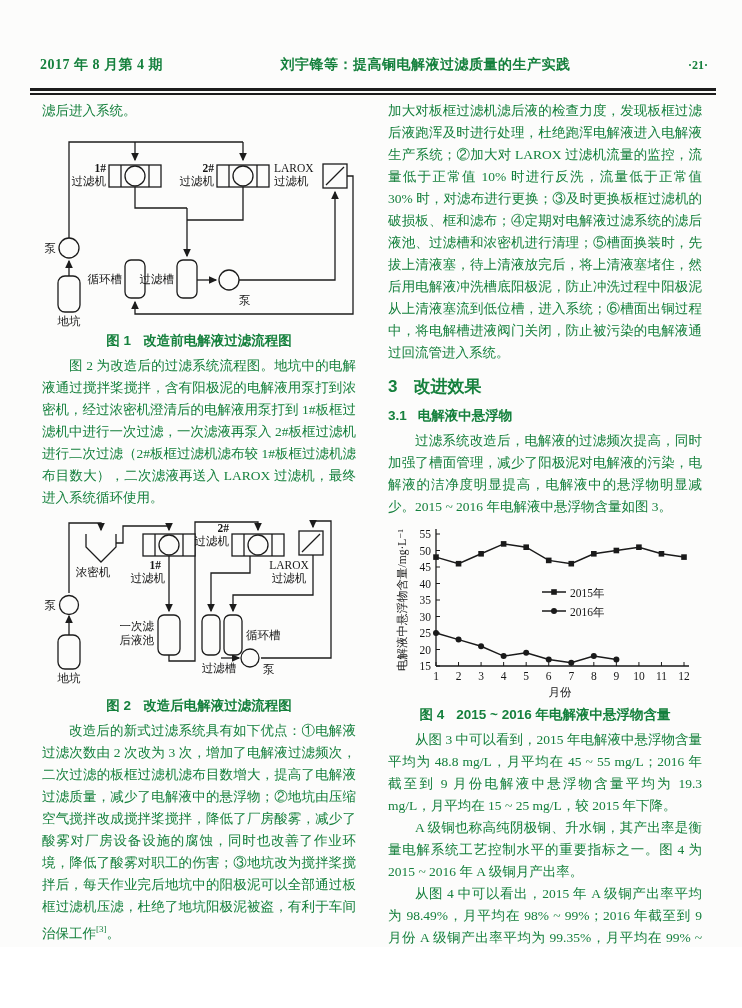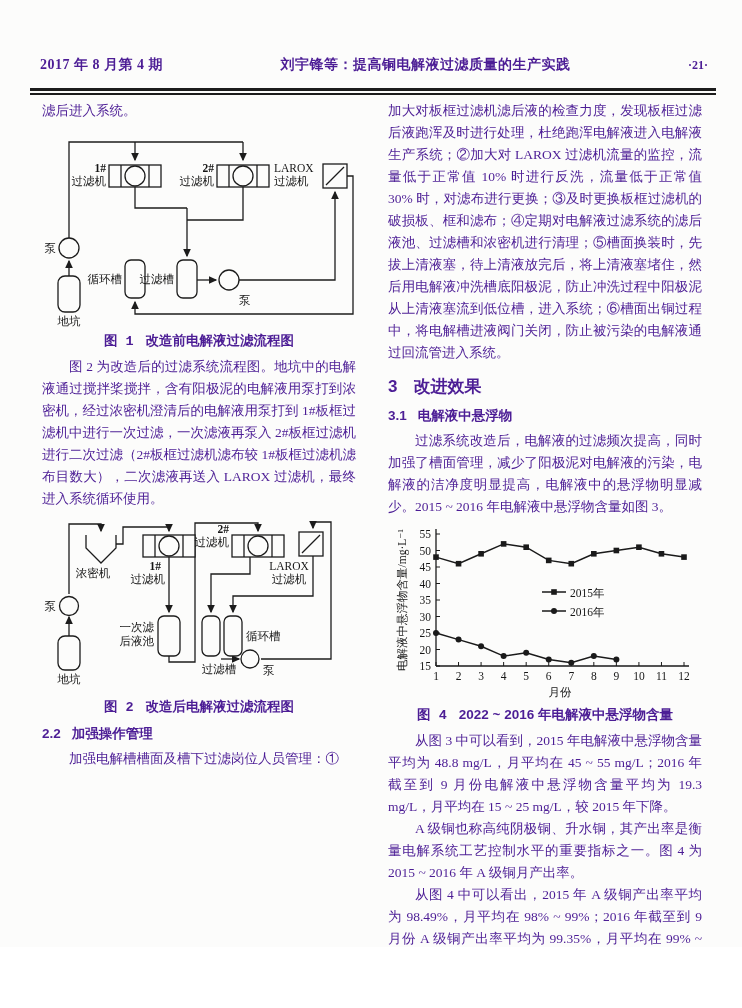--- a/index.html
+++ b/index.html
@@ -1,18 +1,18 @@
 <!DOCTYPE html>
 <html><head>
 <meta charset="utf-8">
 <style>
   *{box-sizing:border-box;}
   html,body{margin:0;padding:0;background:#ffffff;}
   .page{position:relative;width:742px;height:947px;background:#fcfcfb;overflow:hidden;
-        font-family:"Liberation Serif","DejaVu Serif",serif;color:#4c1d95;}
+        font-family:"Liberation Serif","DejaVu Serif",serif;color:#15803d;}
   .header-row{position:absolute;left:40px;right:34px;top:56px;display:flex;
         justify-content:space-between;align-items:baseline;font-size:14px;}
   .header-issue{font-weight:bold;letter-spacing:.5px;}
   .header-title{font-weight:bold;letter-spacing:.5px;}
   .header-page{font-weight:bold;font-size:12px;}
   .rules{position:absolute;left:30px;right:26px;top:88px;}
   .rule1{height:3px;background:#1c1c1c;}
   .rule2{height:2px;background:#1c1c1c;margin-top:2px;}
   .col{position:absolute;top:100px;width:314px;font-size:13.5px;line-height:22px;
        text-align:justify;}
@@ -20,21 +20,21 @@
   .col-right{left:388px;}
   p{margin:0;text-indent:2em;}
   p.flush{text-indent:0;}
   .sec-h{font-family:"Liberation Sans","DejaVu Sans",sans-serif;font-weight:bold;
          margin:5px 0 3px;text-indent:0;display:flex;gap:11px;align-items:baseline;}
   .sec-h.major{font-size:17px;margin:12px 0 7px;gap:16px;}
   .fig{margin:6px 0 4px;text-align:center;}
   .fig svg{display:block;margin:0 auto;}
   .fig-caption{font-family:"Liberation Sans","DejaVu Sans",sans-serif;font-weight:bold;
          font-size:13.5px;text-align:center;margin-top:3px;line-height:20px;}
-  .fig-caption .cap-no{margin-right:12px;font-family:Liberation Mono, monospace;}
+  .fig-caption .cap-no{margin-right:12px;}
   svg{font-family:"Liberation Serif","DejaVu Serif",serif;}
   svg text{font-size:11.5px;fill:#161616;}
   sup{font-size:9px;}
 </style>
 </head>
 <body>
 
 <div class="page">
 
   <div class="header-row">
@@ -159,20 +159,21 @@
           <text x="203" y="124">循环槽</text>
           <text x="176" y="157" text-anchor="middle">过滤槽</text>
           <text x="220" y="158">泵</text>
         </g>
       </svg>
       <div class="fig-caption">
         <span class="cap-no">图 2</span><span>改造后电解液过滤流程图</span>
       </div>
     </div>
 
+    <p><span>改造后的新式过滤系统具有如下优点：①电解液过滤次数由 2 次改为 3 次，增加了电解液过滤频次，二次过滤的板框过滤机滤布目数增大，提高了电解液过滤质量，减少了电解液中的悬浮物；②地坑由压缩空气搅拌改成搅拌桨搅拌，降低了厂房酸雾，减少了酸雾对厂房设备设施的腐蚀，同时也改善了作业环境，降低了酸雾对职工的伤害；③地坑改为搅拌桨搅拌后，每天作业完后地坑中的阳极泥可以全部通过板框过滤机压滤，杜绝了地坑阳极泥被盗，有利于车间治保工作</span><sup>[3]</sup><span>。</span></p>
 
     <div class="sec-h">
       <span>2.2</span>
       <span>加强操作管理</span>
     </div>
     <p>加强电解槽槽面及槽下过滤岗位人员管理：①</p>
   </div>
 
   <div class="col col-right">
     <p class="flush">加大对板框过滤机滤后液的检查力度，发现板框过滤后液跑浑及时进行处理，杜绝跑浑电解液进入电解液生产系统；②加大对 LAROX 过滤机流量的监控，流量低于正常值 10% 时进行反洗，流量低于正常值 30% 时，对滤布进行更换；③及时更换板框过滤机的破损板、框和滤布；④定期对电解液过滤系统的滤后液池、过滤槽和浓密机进行清理；⑤槽面换装时，先拔上清液塞，待上清液放完后，将上清液塞堵住，然后用电解液冲洗槽底阳极泥，防止冲洗过程中阳极泥从上清液塞流到低位槽，进入系统；⑥槽面出铜过程中，将电解槽进液阀门关闭，防止被污染的电解液通过回流管进入系统。</p>
@@ -259,21 +260,21 @@
           <circle cx="199.8181818181818" cy="132.1" r="3" fill="#1a1a1a"></circle>
           <circle cx="222.36363636363637" cy="135.4" r="3" fill="#1a1a1a"></circle>
           <line x1="148" y1="68" x2="172" y2="68" stroke="#1a1a1a" stroke-width="1.5"></line>
           <rect x="157.2" y="65.2" width="5.6" height="5.6" fill="#1a1a1a"></rect>
           <text x="176" y="72.5" font-size="12.5">2015年</text>
           <line x1="148" y1="87" x2="172" y2="87" stroke="#1a1a1a" stroke-width="1.5"></line>
           <circle cx="160" cy="87" r="3" fill="#1a1a1a"></circle>
           <text x="176" y="91.5" font-size="12.5">2016年</text>
         </svg>
       <div class="fig-caption">
-        <span class="cap-no">图 4</span><span>2022 ~ 2016 年电解液中悬浮物含量</span>
+        <span class="cap-no">图 4</span><span>2015 ~ 2016 年电解液中悬浮物含量</span>
       </div>
     </div>
 
     <p>从图 3 中可以看到，2015 年电解液中悬浮物含量平均为 48.8 mg/L，月平均在 45 ~ 55 mg/L；2016 年截至到 9 月份电解液中悬浮物含量平均为 19.3 mg/L，月平均在 15 ~ 25 mg/L，较 2015 年下降。</p>
 
     <p>A 级铜也称高纯阴极铜、升水铜，其产出率是衡量电解系统工艺控制水平的重要指标之一。图 4 为 2015 ~ 2016 年 A 级铜月产出率。</p>
     <p>从图 4 中可以看出，2015 年 A 级铜产出率平均为 98.49%，月平均在 98% ~ 99%；2016 年截至到 9 月份 A 级铜产出率平均为 99.35%，月平均在 99% ~ 99.7%，较 2015 年有明显提高。电解液中悬</p>
   </div>
 
 </div>

